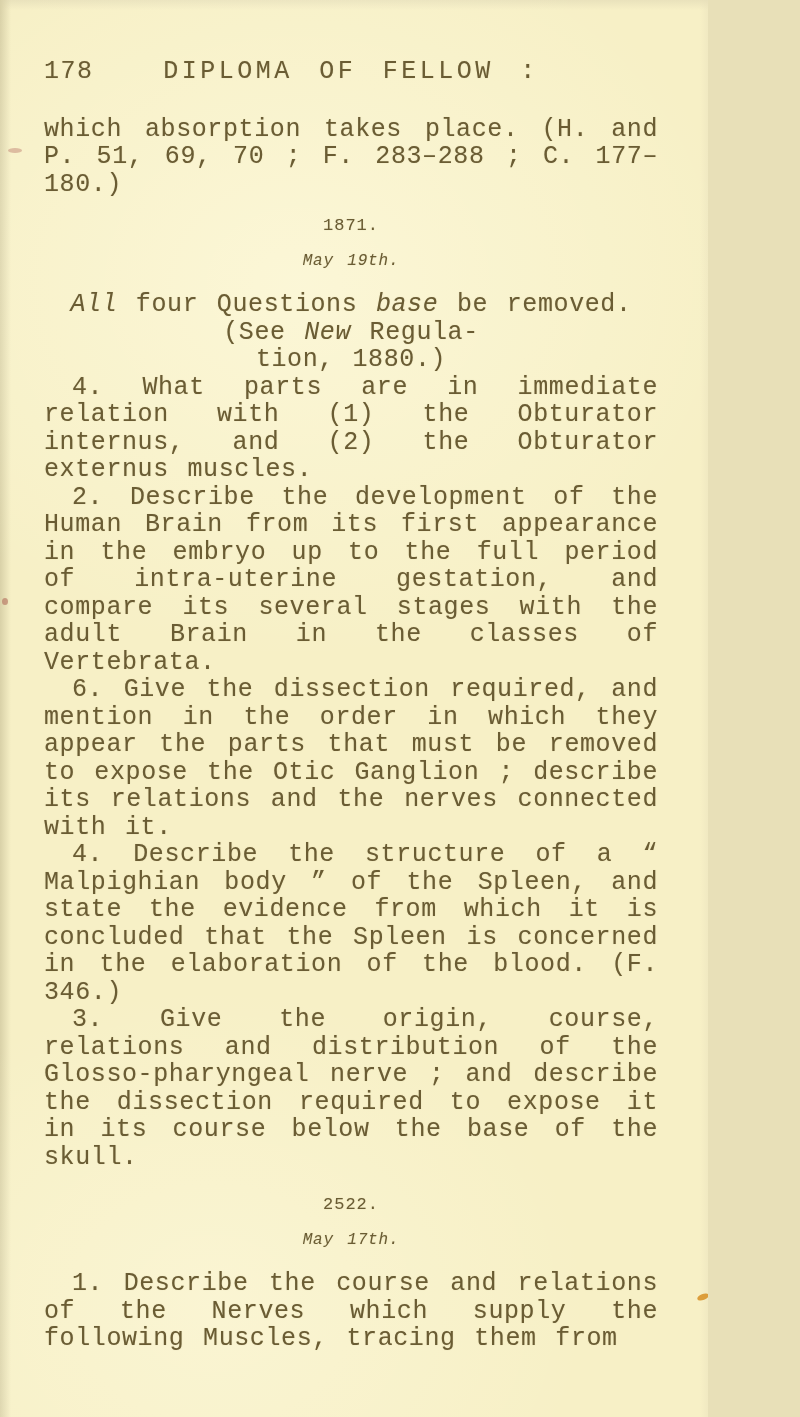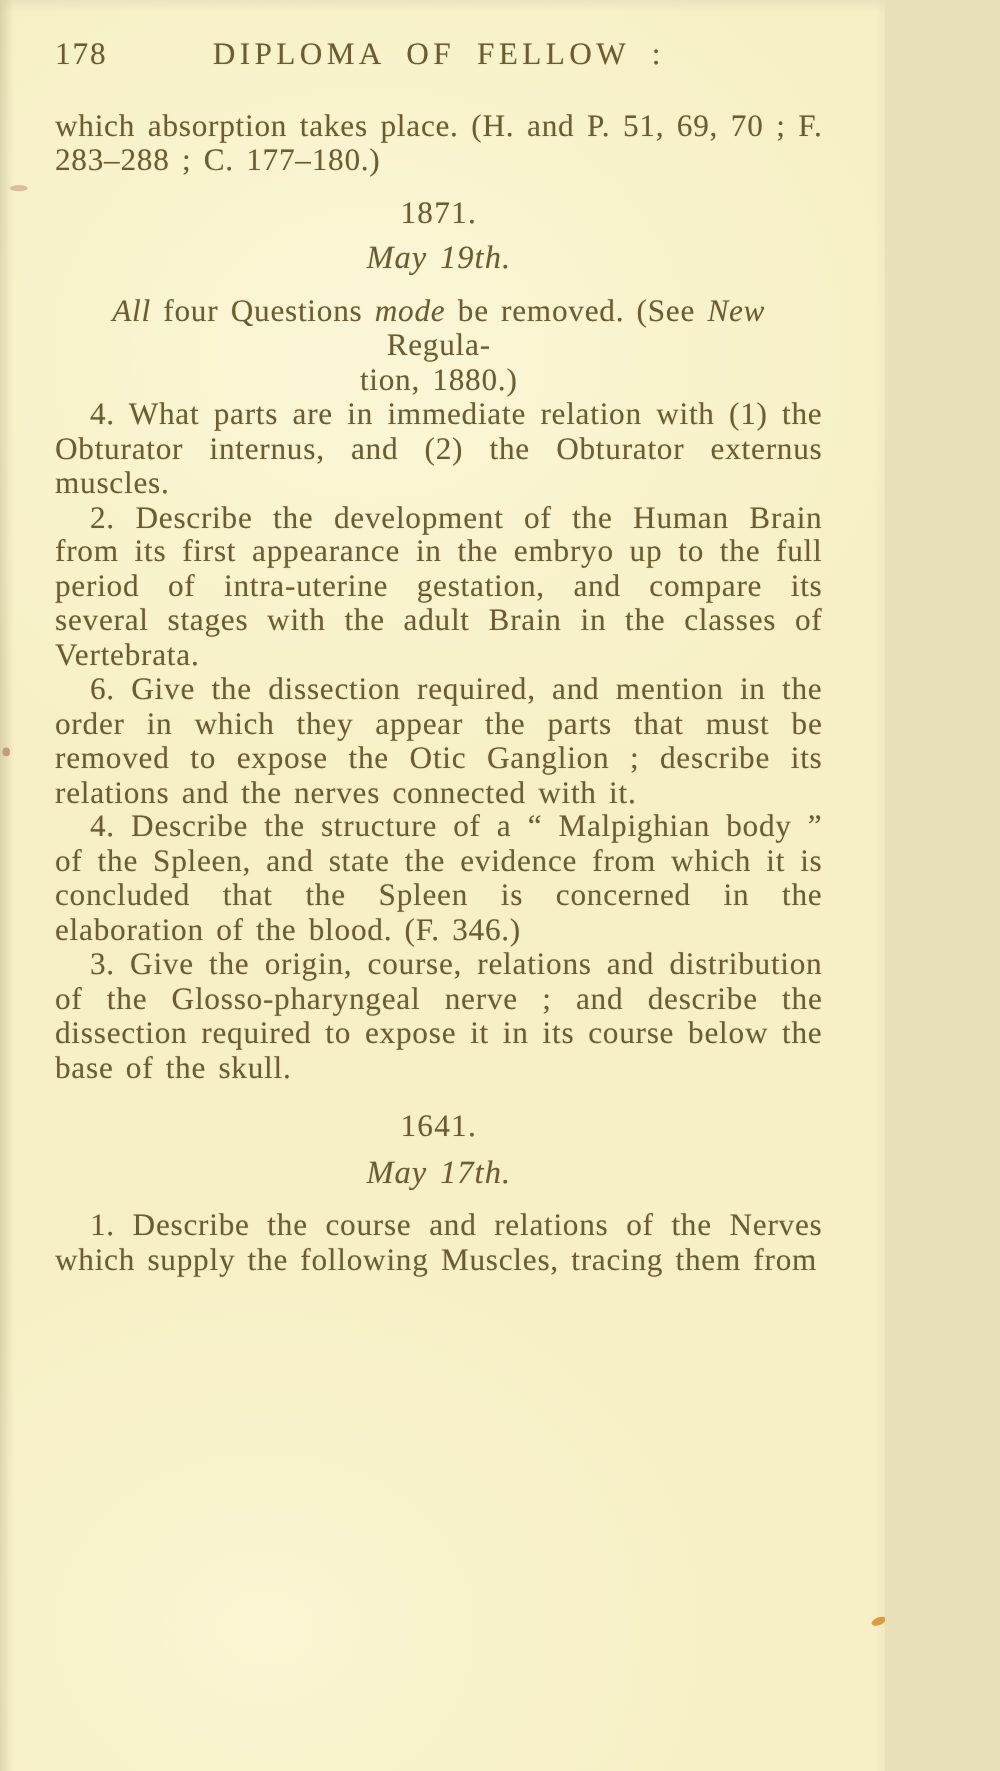--- a/index.html
+++ b/index.html
@@ -6,25 +6,25 @@
     margin: 0;
     padding: 0;
     background: #e8e0b8;
   }
 
   .scan {
     position: relative;
     width: 708px;
     height: 1417px;
     box-sizing: border-box;
-    padding: 30px 50px 0 44px;
+    padding: 58px 50px 0 44px;
     margin: 0;
     overflow: hidden;
     color: #6a5c33;
-    font-family: Liberation Serif, serif;
+    font-family: Liberation Mono, monospace;
     font-size: 25px;
     line-height: 27.5px;
     letter-spacing: 0.6px;
     word-spacing: 3px;
     background:
       radial-gradient(ellipse 620px 520px at 42% 20%, rgba(255,252,228,0.55), rgba(255,252,228,0) 72%),
       radial-gradient(ellipse 500px 420px at 30% 92%, rgba(255,252,230,0.40), rgba(255,252,230,0) 75%),
       linear-gradient(90deg, #d9d1a8 0px, rgba(217,209,168,0.55) 5px, rgba(217,209,168,0) 11px),
       linear-gradient(180deg, rgba(230,222,185,0.8) 0px, rgba(230,222,185,0) 10px),
       linear-gradient(270deg, rgba(236,228,190,0.6) 0px, rgba(236,228,190,0) 8px),
@@ -48,30 +48,30 @@
     word-spacing: 8px;
   }
 
   .para {
     margin: 0;
     text-align: justify;
   }
   .para.q { text-indent: 28px; }
 
   .year {
-    font-size: 25px;
+    font-size: 17px;
     font-weight: normal;
     text-align: center;
     letter-spacing: 1px;
     margin: 14px 0 6px 0;
   }
   .year.y1872 { margin-top: 20px; margin-bottom: 8px; }
 
   .date {
-    font-size: 26px;
+    font-size: 16px;
     font-weight: normal;
     font-style: italic;
     text-align: center;
     letter-spacing: 0.8px;
     margin: 8px 0 16px 0;
   }
   .date.nov { margin-top: 13px; margin-bottom: 17px; }
   .date.may72 { margin-top: 6px; }
 
   .note {
@@ -114,31 +114,31 @@
     <span class="pn">178</span>
     <span class="rh">DIPLOMA OF FELLOW :</span>
   </header>
 
   <p class="para">which absorption takes place.  (H. and P. 51, 69, 70 ; F. 283–288 ; C. 177–180.)</p>
 
   <h2 class="year">1871.</h2>
 
   <h3 class="date">May 19th.</h3>
 
-  <p class="note"><i>All</i><span> four Questions </span><i>mode</i><span> be removed.  (See </span><i>New</i><span> Regula-</span><br><span>tion, 1880.)</span></p>
+  <p class="note"><i>All</i><span> four Questions </span><i>base</i><span> be removed.  (See </span><i>New</i><span> Regula-</span><br><span>tion, 1880.)</span></p>
 
   <p class="para q">4. What parts are in immediate relation with (1) the Obturator internus, and (2) the Obturator externus muscles.</p>
   <p class="para q">2. Describe the development of the Human Brain from its first appearance in the embryo up to the full period of intra-uterine gestation, and compare its several stages with the adult Brain in the classes of Vertebrata.</p>
   <p class="para q">6. Give the dissection required, and mention in the order in which they appear the parts that must be removed to expose the Otic Ganglion ; describe its relations and the nerves connected with it.</p>
   <p class="para q">4. Describe the structure of a “ Malpighian body ” of the Spleen, and state the evidence from which it is concluded that the Spleen is concerned in the elaboration of the blood.  (F. 346.)</p>
 
 
   <p class="para q">3. Give the origin, course, relations and distribution of the Glosso-pharyngeal nerve ; and describe the dissection required to expose it in its course below the base of the skull.</p>
 
-  <h2 class="year y1872">1641.</h2>
+  <h2 class="year y1872">2522.</h2>
 
   <h3 class="date may72">May 17th.</h3>
 
   <p class="para q">1. Describe the course and relations of the Nerves which supply the following Muscles, tracing them from</p>
 
   <span class="fleck orange"></span>
   <span class="fleck pink"></span>
   <span class="fleck red"></span>
 
 </div>

